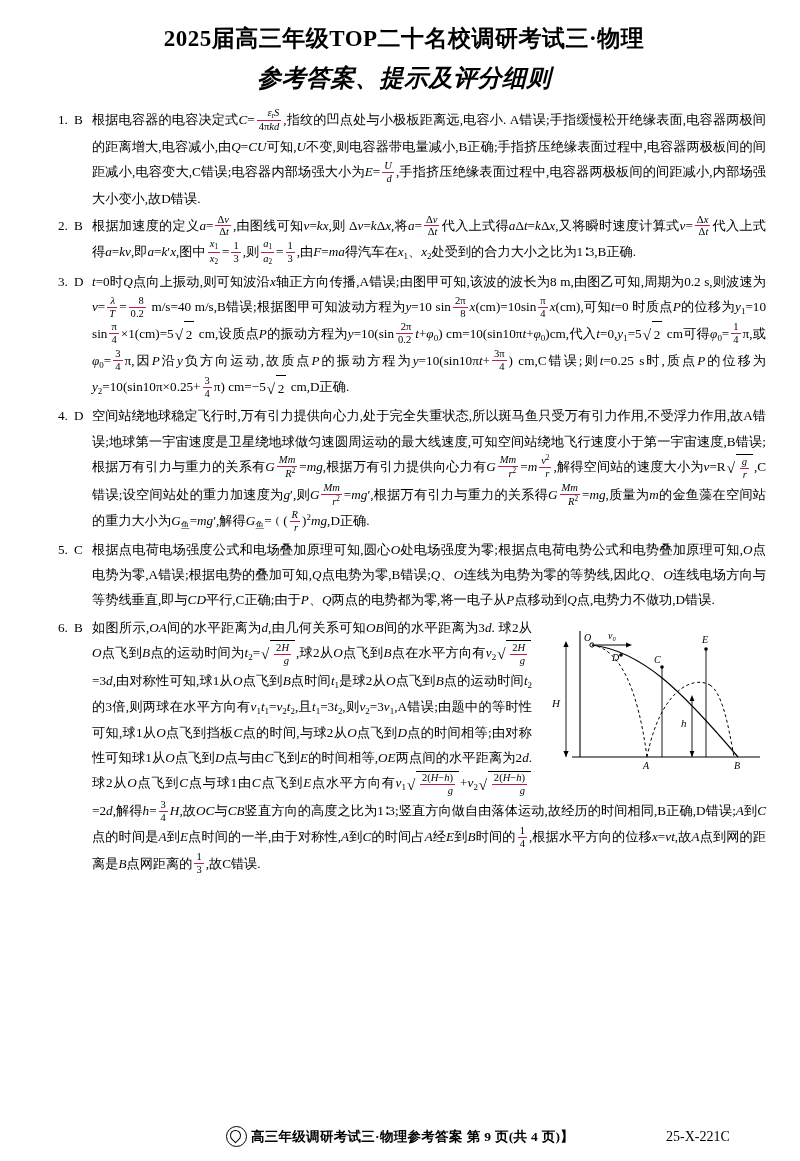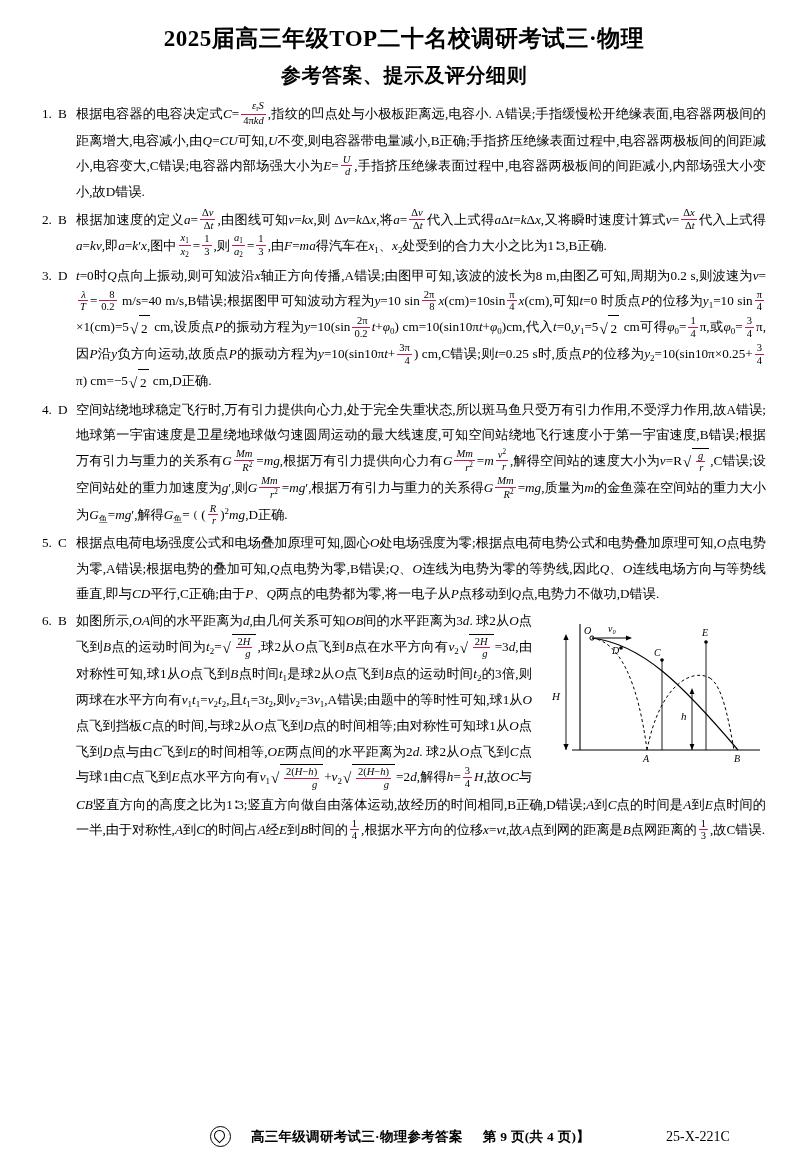--- a/index.html
+++ b/index.html
@@ -26,34 +26,35 @@
     text-align: center;
     font-size: 23px;
     font-weight: bold;
     letter-spacing: 0.5px;
     line-height: 1.5;
     margin: 4px 0 0 0;
     font-family: "Liberation Serif", "DejaVu Serif", serif;
   }
   .title-sub {
     text-align: center;
-    font-size: 20px;
+    font-size: 24px;
     font-weight: bold;
     letter-spacing: 0.5px;
     line-height: 1.6;
     margin: 2px 0 10px 0;
+    font-style: italic;
   }
   .body-area {
     font-size: 13.2px;
     line-height: 1.92;
     text-align: justify;
   }
   .qitem {
     position: relative;
-    margin: 0 0 2px 0;
+    margin: 0 0 2px 16px;
     padding-left: 34px;
   }
   .qnum {
     position: absolute;
     left: 0;
     top: 0;
     width: 32px;
     font-size: 13.2px;
     white-space: nowrap;
   }
@@ -114,21 +115,21 @@
     font-size: 13.5px;
   }
   .footer-center {
     flex: 1;
     text-align: center;
     font-weight: bold;
     letter-spacing: 0.3px;
     display: flex;
     align-items: center;
     justify-content: center;
-    gap: 20px;
+    gap: 4px;
   }
   .footer-left-spacer { width: 92px; }
   .footer-code { width: 92px; font-family: "Liberation Serif", serif; font-size: 14px;}
   .logo {
     display: inline-block;
     width: 19px;
     height: 19px;
     border: 1.6px solid #000;
     border-radius: 50%;
     position: relative;

